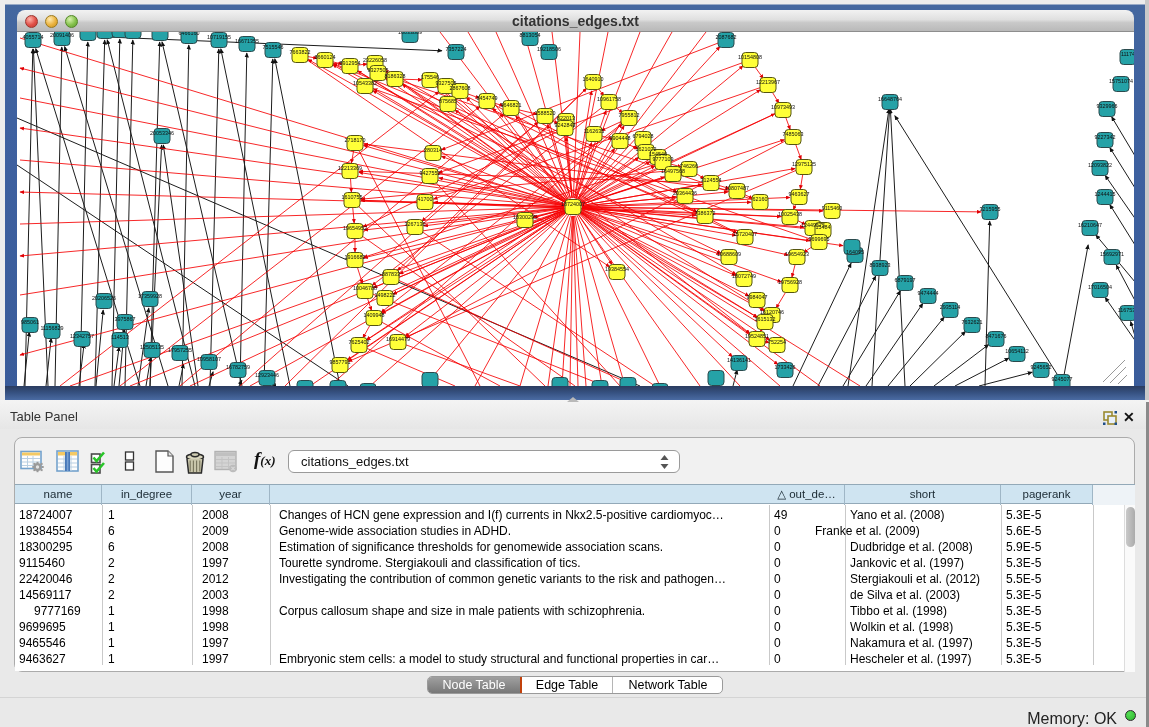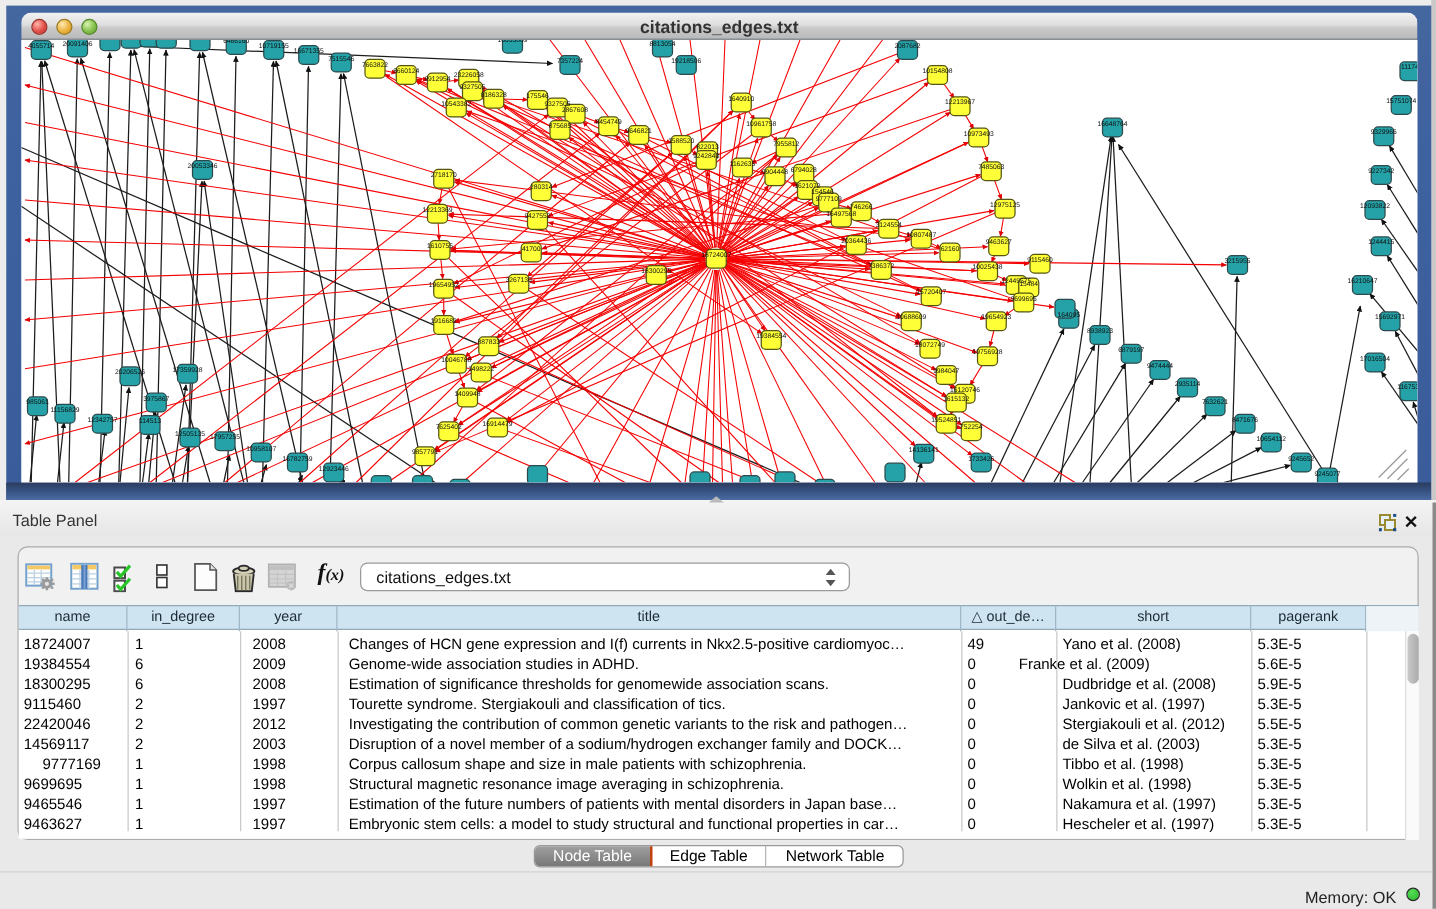--- a/index.html
+++ b/index.html
@@ -30,21 +30,21 @@
   text-align:center; line-height:19px; }
 .tr { position:absolute; left:15px; width:1120px; height:16px; font-size:12px; color:#000; }
 .tr span { position:absolute; top:1px; white-space:nowrap; }
 .gl { position:absolute; top:505px; height:160px; width:1px; background:#c9c9c9; }
 #sbar { position:absolute; left:1124px; top:505px; width:11px; height:167px; background:#fafafa; border-left:1px solid #ddd; }
 #sbar .th { position:absolute; left:1px; top:2px; width:9px; height:40px; background:linear-gradient(90deg,#c9c9c9,#ababab); border-radius:5px; }
 #tabs { position:absolute; left:427px; top:676px; width:296px; height:18px; border:1px solid #9a9a9a;
   border-radius:5px; background:#fff; font-size:12.5px; }
 #tabs .seg { position:absolute; top:0; height:16px; line-height:16px; text-align:center; color:#000; }
 #statline { position:absolute; left:0; top:697px; width:1146px; height:1px; background:#d4d4d4; }
-#mem { position:absolute; right:32px; top:710px; font-size:13px; color:#222; }
+#mem { position:absolute; right:32px; top:710px; font-size:16px; color:#222; }
 #memdot { position:absolute; right:13px; top:710px; width:11px; height:11px; border-radius:50%;
   background:radial-gradient(circle at 35% 30%,#55dd55,#2db82d); border:1.5px solid #2a2a2a; }
 .icon { position:absolute; top:450px; }
 </style></head><body>
 <div id="desk">
   <div id="titlebar">
     <div class="tl" style="left:8px;background:radial-gradient(circle at 35% 30%,#ffb3aa,#e05048 55%,#bf3a33);border:1px solid #9c352e;"></div>
     <div class="tl" style="left:27.5px;background:radial-gradient(circle at 35% 30%,#ffeab0,#eab23e 55%,#c8921e);border:1px solid #9c7a1c;"></div>
     <div class="tl" style="left:47.5px;background:radial-gradient(circle at 35% 30%,#d8f2ae,#84c14c 55%,#619b33);border:1px solid #538727;"></div>
     <div class="title">citations_edges.txt</div>
@@ -664,21 +664,20 @@
 <div id="ddown">citations_edges.txt
   <svg width="9" height="14" style="position:absolute;right:10px;top:4px">
     <path d="M4.5 0 L8.5 5 L0.5 5 Z" fill="#555"></path>
     <path d="M4.5 14 L8.5 9 L0.5 9 Z" fill="#555"></path>
   </svg>
 </div>
 <div id="thead">
   <div class="hc" style="left:0;width:87px;">name</div>
   <div class="hc" style="left:87px;width:90px;">in_degree</div>
   <div class="hc" style="left:177px;width:78px;">year</div>
-  <div class="hc" style="left:255px;width:499px;">title</div>
   <div class="hc" style="left:754px;width:76px;">△ out_de…</div>
   <div class="hc" style="left:830px;width:156px;">short</div>
   <div class="hc" style="left:986px;width:92px;">pagerank</div>
   <div class="hc" style="left:1078px;width:42px;border-right:none;background:#eef3f7;"></div>
 </div>
 <div class="gl" style="left:102px"></div>
 <div class="gl" style="left:192px"></div>
 <div class="gl" style="left:270px"></div>
 <div class="gl" style="left:769px"></div>
 <div class="gl" style="left:845px"></div>
@@ -726,48 +725,45 @@
     <span style="left:187px">2012</span>
 <span style="left:264px">Investigating the contribution of common genetic variants to the risk and pathogen…</span>
     <span style="left:759px">0</span>
     <span style="left:835px">Stergiakouli et al. (2012)</span>
 <span style="left:991px">5.5E-5</span>
   </div>
 <div class="tr" style="top:587px">
 <span style="left:4px">14569117</span>
     <span style="left:93px">2</span>
     <span style="left:187px">2003</span>
-<span style="left:264px">Disruption of a novel member of a sodium/hydrogen exchanger family and DOCK…</span>
     <span style="left:759px">0</span>
     <span style="left:835px">de Silva et al. (2003)</span>
 <span style="left:991px">5.3E-5</span>
   </div>
 <div class="tr" style="top:603px">
 <span style="left:19px">9777169</span>
     <span style="left:93px">1</span>
     <span style="left:187px">1998</span>
 <span style="left:264px">Corpus callosum shape and size in male patients with schizophrenia.</span>
     <span style="left:759px">0</span>
     <span style="left:835px">Tibbo et al. (1998)</span>
 <span style="left:991px">5.3E-5</span>
   </div>
 <div class="tr" style="top:619px">
 <span style="left:4px">9699695</span>
     <span style="left:93px">1</span>
     <span style="left:187px">1998</span>
-<span style="left:264px">Structural magnetic resonance image averaging in schizophrenia.</span>
     <span style="left:759px">0</span>
     <span style="left:835px">Wolkin et al. (1998)</span>
 <span style="left:991px">5.3E-5</span>
   </div>
 <div class="tr" style="top:635px">
 <span style="left:4px">9465546</span>
     <span style="left:93px">1</span>
     <span style="left:187px">1997</span>
-<span style="left:264px">Estimation of the future numbers of patients with mental disorders in Japan base…</span>
     <span style="left:759px">0</span>
     <span style="left:835px">Nakamura et al. (1997)</span>
 <span style="left:991px">5.3E-5</span>
   </div>
 <div class="tr" style="top:651px">
 <span style="left:4px">9463627</span>
     <span style="left:93px">1</span>
     <span style="left:187px">1997</span>
 <span style="left:264px">Embryonic stem cells: a model to study structural and functional properties in car…</span>
     <span style="left:759px">0</span>

